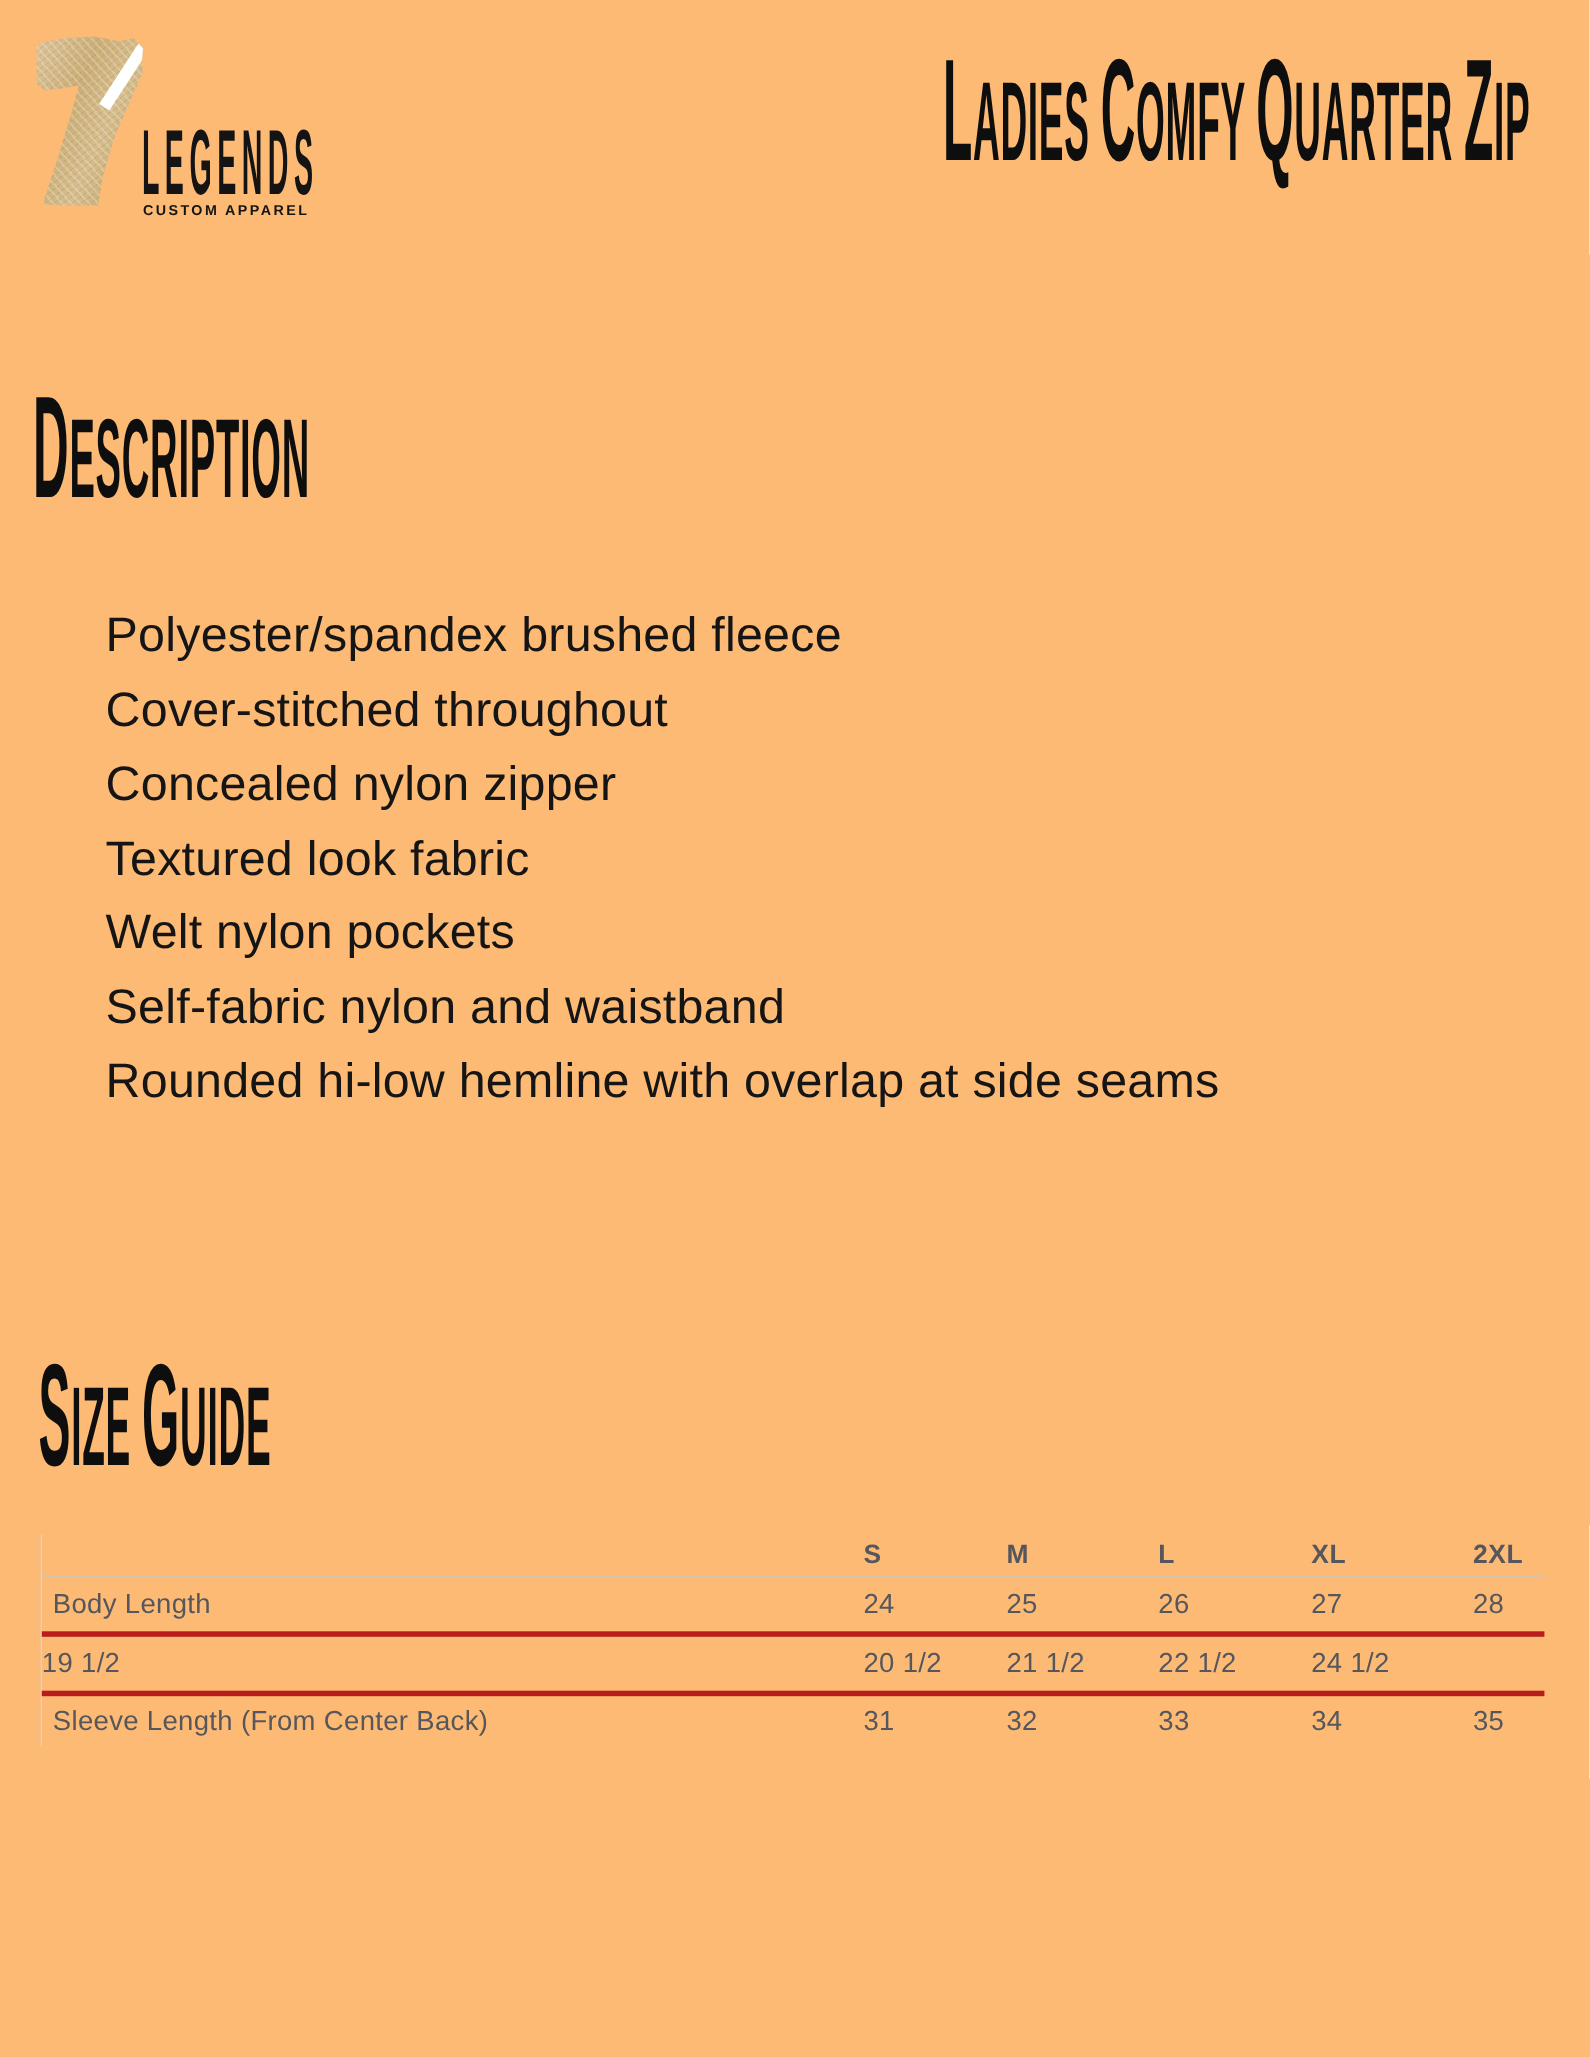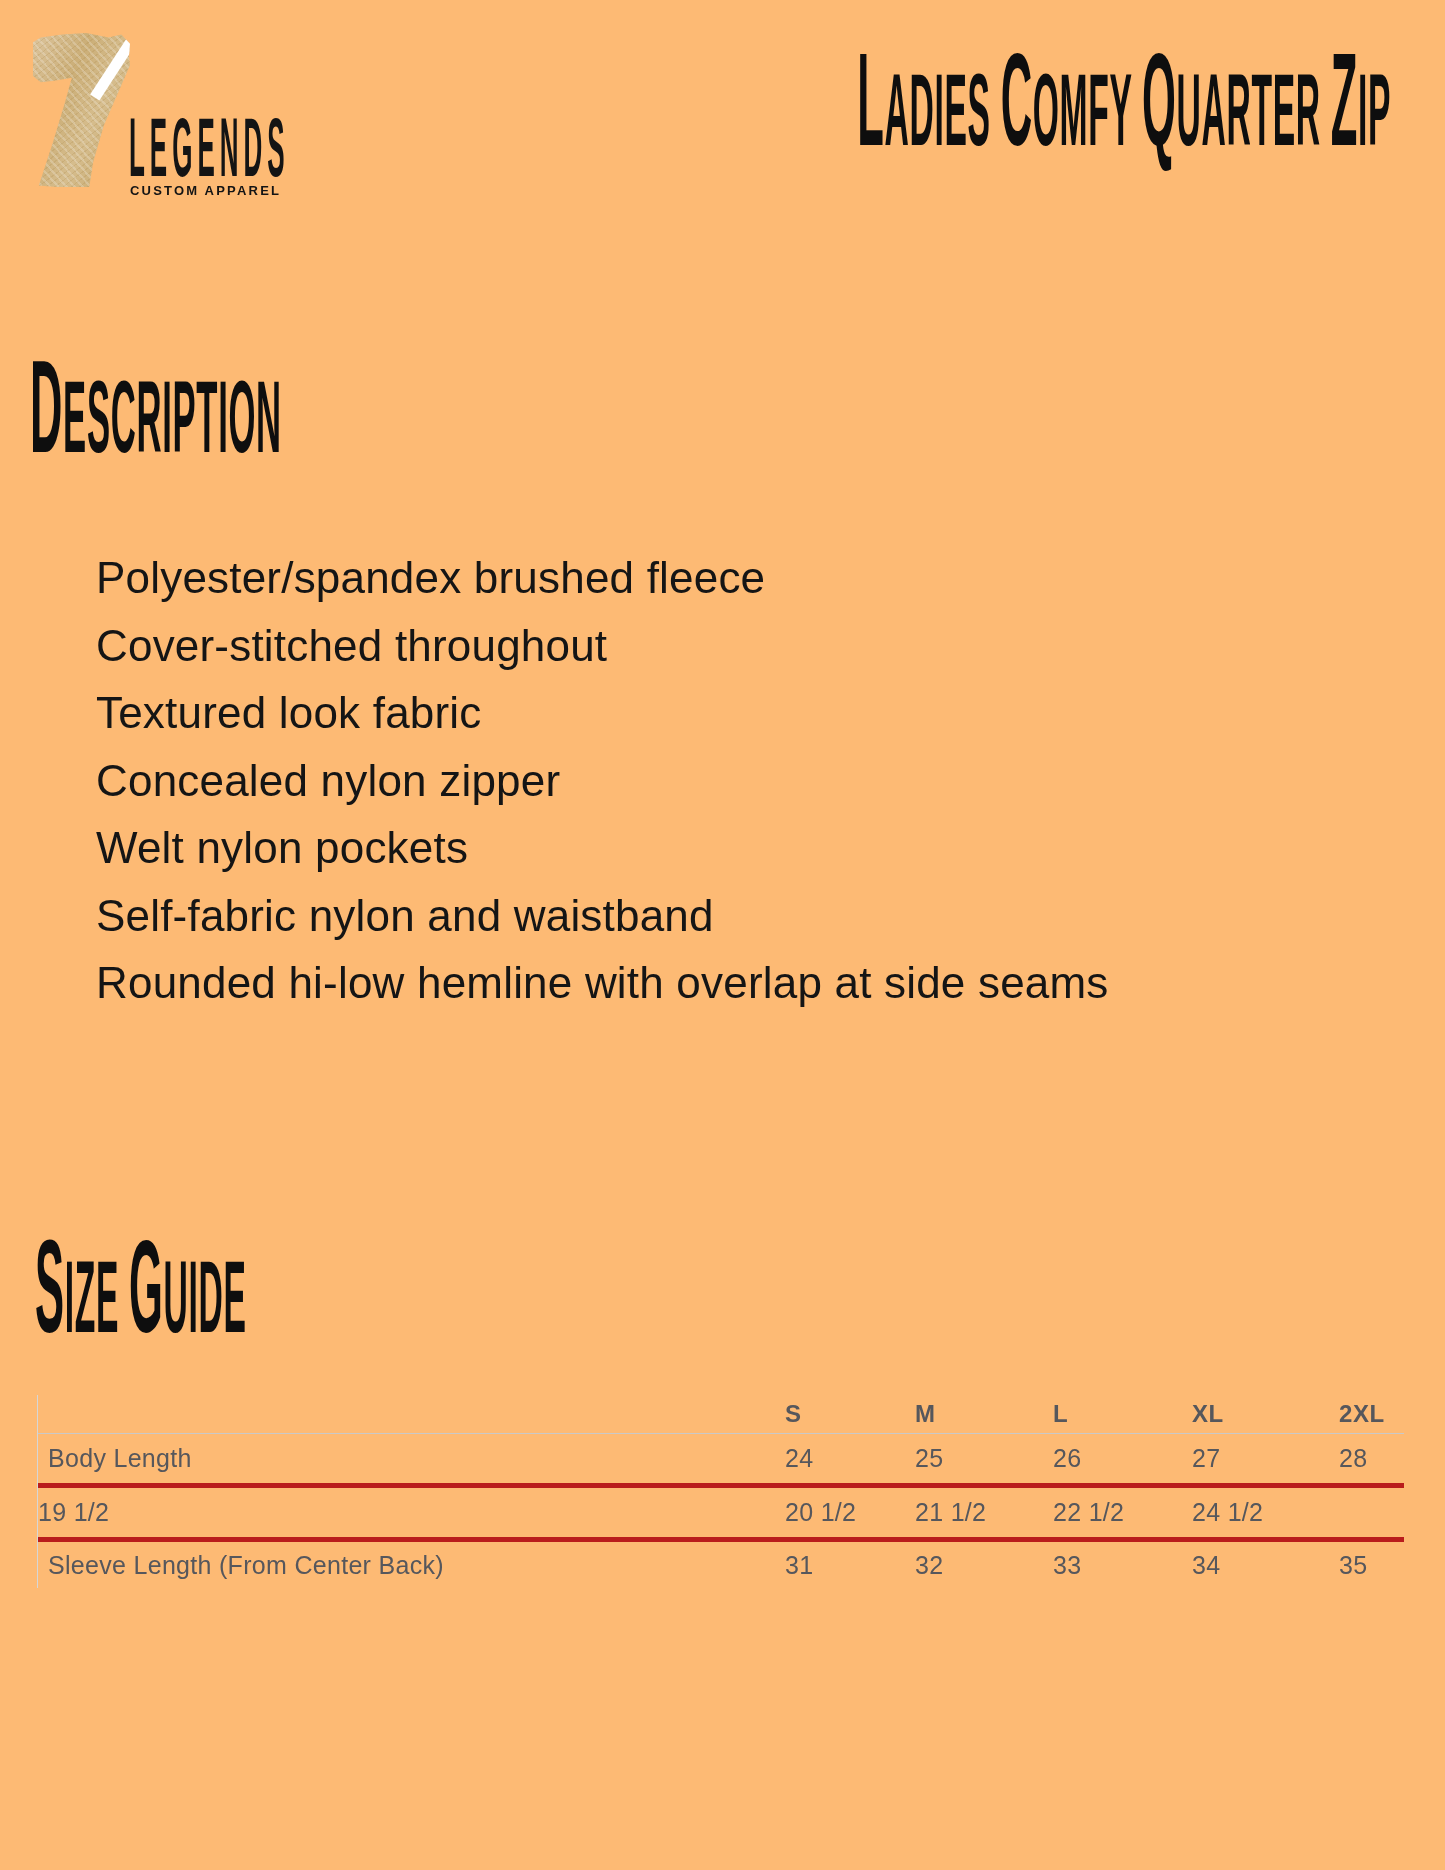--- a/index.html
+++ b/index.html
@@ -92,22 +92,22 @@
     <div class="brand-tagline">CUSTOM APPAREL</div>
   </div>
 
   <div class="display title leadcaps"><span class="lead">L</span>ADIES <span class="lead">C</span>OMFY <span class="lead">Q</span>UARTER <span class="lead">Z</span>IP</div>
 
   <div class="display h-description leadcaps"><span class="lead">D</span>ESCRIPTION</div>
 
   <div class="features">
     <div class="feature">Polyester/spandex brushed fleece</div>
     <div class="feature">Cover-stitched throughout</div>
+    <div class="feature">Concealed nylon zipper</div>
     <div class="feature">Textured look fabric</div>
-    <div class="feature">Concealed nylon zipper</div>
     <div class="feature">Welt nylon pockets</div>
     <div class="feature">Self-fabric nylon and waistband</div>
     <div class="feature">Rounded hi-low hemline with overlap at side seams</div>
   </div>
 
   <div class="display h-sizeguide leadcaps"><span class="lead">S</span>IZE <span class="lead">G</span>UIDE</div>
 
   <div class="size-table">
     <div class="t-row t-head">
       <div class="t-cell t-label"></div>

